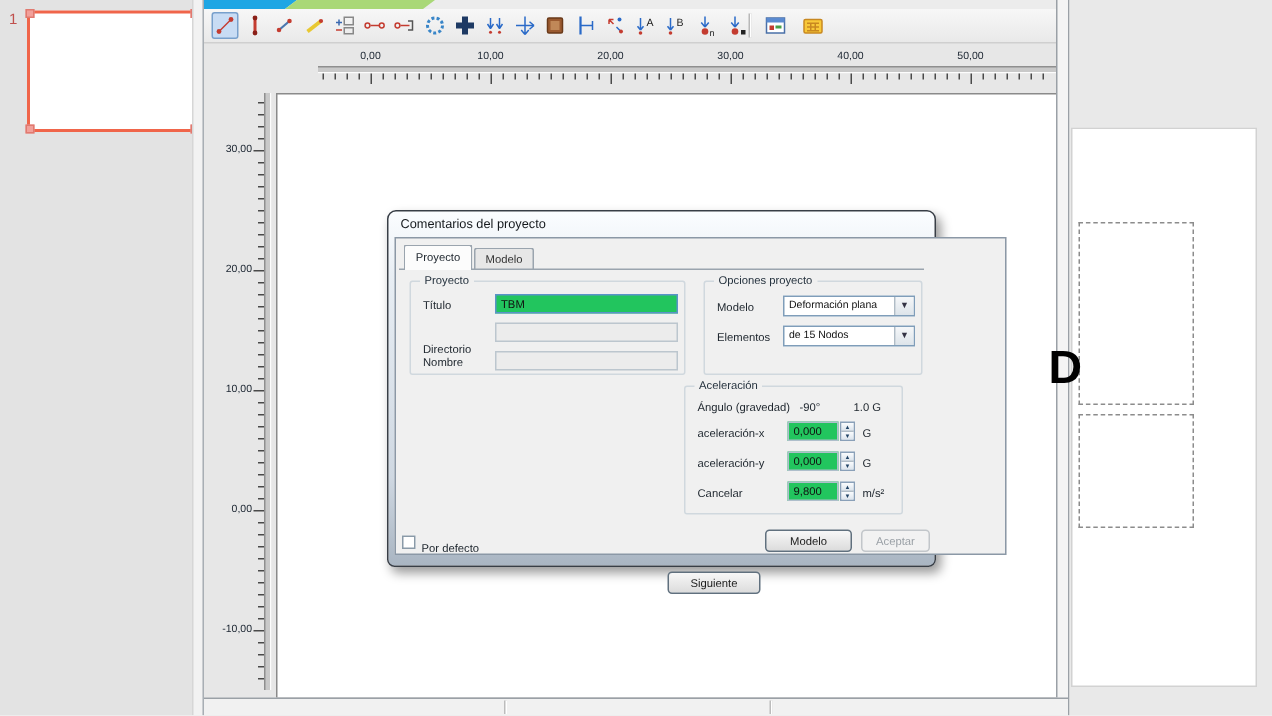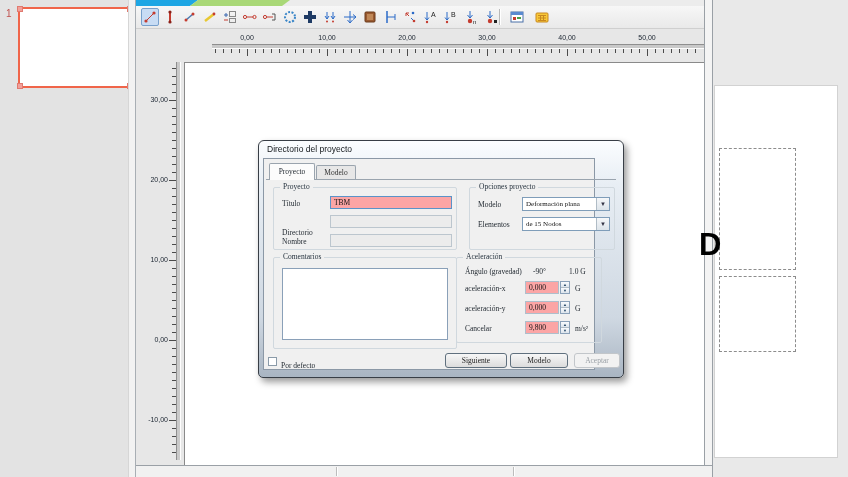--- a/index.html
+++ b/index.html
@@ -33,29 +33,29 @@
   .statusbar{position:absolute;left:0;bottom:0;width:576px;height:11px;background:#f1f1f1;border-top:1px solid #9aa0a6;}
   .sb-div{position:absolute;top:1px;width:1px;height:9px;background:#bcbcbc;border-right:1px solid #fff;}
   
   .slide-area{position:absolute;left:713px;top:0;width:135px;height:477px;background:#e9e9e9;}
   .slide-page{position:absolute;left:1px;top:85px;width:122px;height:371px;background:#fff;border:1px solid #d2d2d2;}
   .ph{position:absolute;border:1px dashed #8c8c8c;background:transparent;}
   .overlay-letter{position:absolute;left:-14px;top:135px;font-size:31px;font-weight:bold;color:#000;}
   
   .dialog{position:absolute;left:258px;top:140px;width:366px;height:238px;z-index:20;border:1px solid #383e46;border-radius:6px 6px 5px 5px;background:linear-gradient(#fbfdff,#e8eef4 18%,#cfd8e2 75%,#a9b5c2);box-shadow:3px 4px 7px rgba(0,0,0,0.4);box-sizing:border-box;}
   .dlg-title{position:absolute;left:8px;top:3px;font-size:8.5px;color:#14181c;}
-  .dlg-client{position:absolute;left:4px;top:17px;width:332px;height:212px;background:#f0f0f0;border:1px solid #8b98a6;box-sizing:border-box;font-family:Liberation Serif, serif;}
+  .dlg-client{position:absolute;left:4px;top:17px;width:408px;height:212px;background:#f0f0f0;border:1px solid #8b98a6;box-sizing:border-box;}
   .tab{position:absolute;box-sizing:border-box;text-align:center;font-size:7.5px;color:#1c242c;border:1px solid #9aa4ae;border-bottom:none;border-radius:2px 2px 0 0;}
   .tab.on{left:5px;top:4px;width:46px;height:17px;line-height:16px;background:#fcfcfc;z-index:2;}
   .tab.off{left:52px;top:6px;width:40px;height:15px;line-height:14px;background:#e7e7e7;color:#333;}
   .tab-line{position:absolute;left:2px;top:20px;width:350px;height:1px;background:#9aa4ae;}
   .group{position:absolute;border:1px solid #d0d8de;border-radius:2px;box-sizing:border-box;}
   .legend{position:absolute;top:-6px;left:6px;background:#f0f0f0;padding:0 3px;font-size:7.5px;color:#25323e;}
   .flabel{position:absolute;font-size:7.5px;color:#1c242c;white-space:nowrap;}
-  .tinput{position:absolute;height:13px;background:#fca5a5;border:1px solid #aebecb;box-sizing:border-box;font-size:7.5px;color:#111;padding:1px 3px;line-height:10px;}
+  .tinput{position:absolute;height:13px;background:#22c55e;border:1px solid #aebecb;box-sizing:border-box;font-size:7.5px;color:#111;padding:1px 3px;line-height:10px;}
   .tinput.focus{border-color:#5a93c8;}
   .tinput.disabled{background:#ececec;border-color:#bcc6ce;}
   .dd{position:absolute;height:14px;background:#fff;border:1px solid #7f9db9;box-sizing:border-box;font-size:7px;color:#111;}
   .dd .dd-text{position:absolute;left:3px;top:2px;white-space:nowrap;}
   .dd .dd-btn{position:absolute;right:0;top:0;width:12px;height:12px;background:linear-gradient(#f5f7f9,#dde4ea);border-left:1px solid #b0bcc6;text-align:center;font-size:6px;line-height:12px;color:#334;}
   .spin{position:absolute;width:10px;height:13px;border:1px solid #8aa0b8;box-sizing:border-box;background:#eef2f6;}
   .spin div{height:5px;font-size:4px;line-height:5px;text-align:center;color:#246;background:linear-gradient(#fafcfe,#dce4ec);}
   .spin div + div{border-top:1px solid #b0bcc6;}
   .comments-box{position:absolute;left:8px;top:10px;width:166px;height:72px;background:#fff;border:1px solid #8aa0b8;box-sizing:border-box;}
   .chk{position:absolute;width:9px;height:9px;background:#fff;border:1px solid #8a9aa8;box-sizing:border-box;}
@@ -359,21 +359,21 @@
 
   <div class="slide-area">
     <div class="slide-page">
       <div class="ph" style="left:4px;top:62px;width:75px;height:120px;"></div>
       <div class="ph" style="left:4px;top:190px;width:75px;height:74px;"></div>
     </div>
     <span class="overlay-letter" style="top:227px;">D</span>
   </div>
 
   <div class="dialog">
-    <div class="dlg-title">Directorio del proyecto</div>
+    <div class="dlg-title">Comentarios del proyecto</div>
     <div class="dlg-client">
       <div class="tab on">Proyecto</div>
       <div class="tab off">Modelo</div>
       <div class="tab-line"></div>
 
       <div class="group" style="left:9px;top:28px;width:184px;height:63px;">
         <span class="legend">Proyecto</span>
         <span class="flabel" style="left:8px;top:11px;">Título</span>
         <div class="tinput focus" style="left: 56px; top: 8px; width: 122px; border-color: rgb(90, 147, 200);">TBM</div>
         <span class="flabel" style="left:8px;top:40px;">Directorio</span>
@@ -389,24 +389,20 @@
           <span class="dd-text">Deformación plana</span>
           <span class="dd-btn">▼</span>
         </div>
         <span class="flabel" style="left:8px;top:32px;">Elementos</span>
         <div class="dd" style="left:52px;top:29px;width:88px;">
           <span class="dd-text">de 15 Nodos</span>
           <span class="dd-btn">▼</span>
         </div>
       </div>
 
-      <div class="group" style="left:9px;top:98px;width:184px;height:92px;">
-        <span class="legend">Comentarios</span>
-        <div class="comments-box"></div>
-      </div>
 
       <div class="group" style="left:192px;top:98px;width:146px;height:86px;">
         <span class="legend">Aceleración</span>
         <span class="flabel" style="left:8px;top:9px;">Ángulo (gravedad)</span>
         <span class="flabel" style="left:76px;top:9px;">-90°</span>
         <span class="flabel" style="left:112px;top:9px;">1.0 G</span>
 
         <span class="flabel" style="left:8px;top:26px;">aceleración-x</span>
         <div class="tinput" style="left:68px;top:23px;width:34px;">0,000</div>
         <div class="spin" style="left:103px;top:23px;">
@@ -428,18 +424,18 @@
         <div class="spin" style="left:103px;top:63px;">
           <div>▲</div>
           <div>▼</div>
         </div>
         <span class="unit" style="left:118px;top:66px;">m/s²</span>
       </div>
 
       <div class="chk" style="left:4px;top:198px;"></div>
       <span class="flabel" style="left:17px;top:202px;">Por defecto</span>
 
-      <div class="btn" style="left:181px;width:62px;">Siguiente</div>
+      <div class="btn" style="left:181px;width:62px;margin-top:28px;">Siguiente</div>
       <div class="btn" style="left:246px;width:58px;">Modelo</div>
       <div class="btn disabled" style="left:310px;width:46px;">Aceptar</div>
     </div>
   </div>
 </div>
 
 </body></html>

